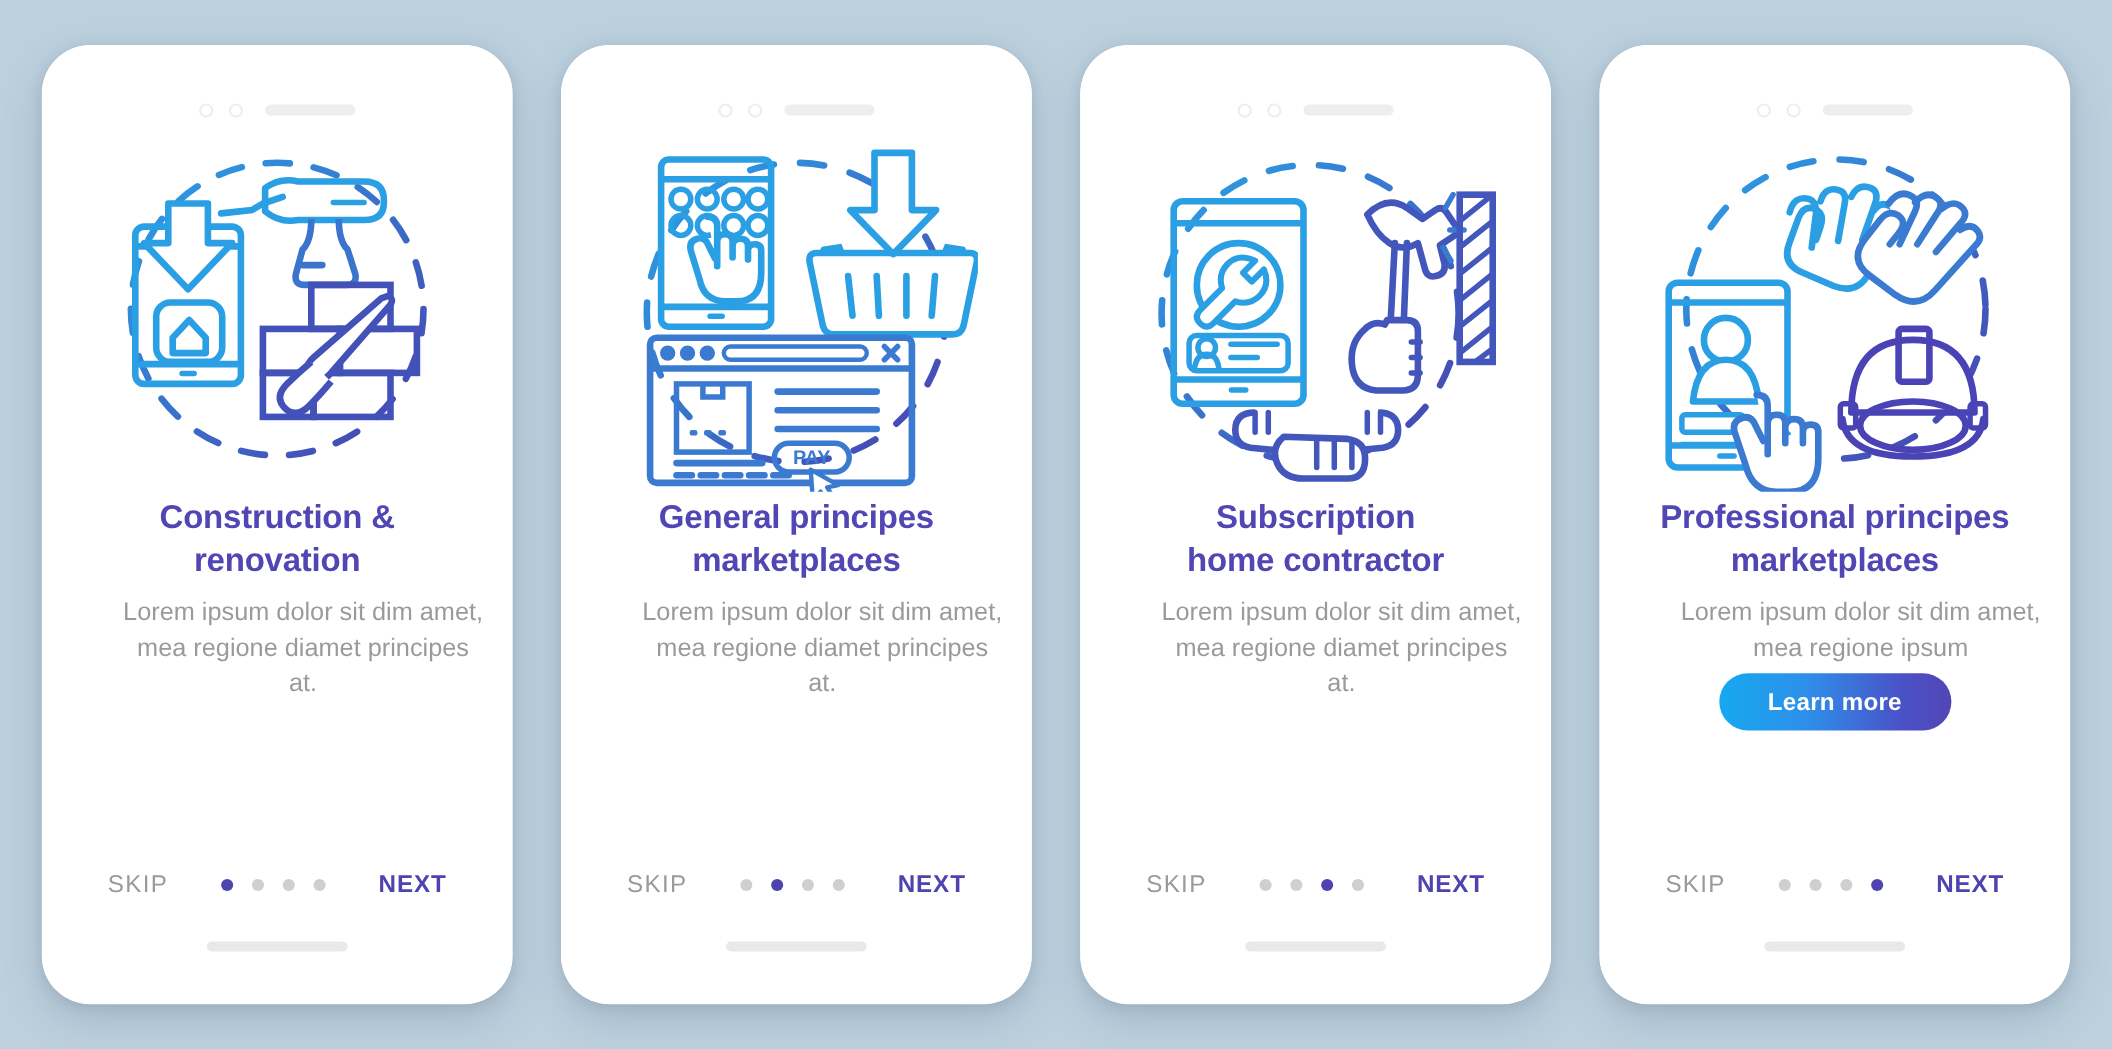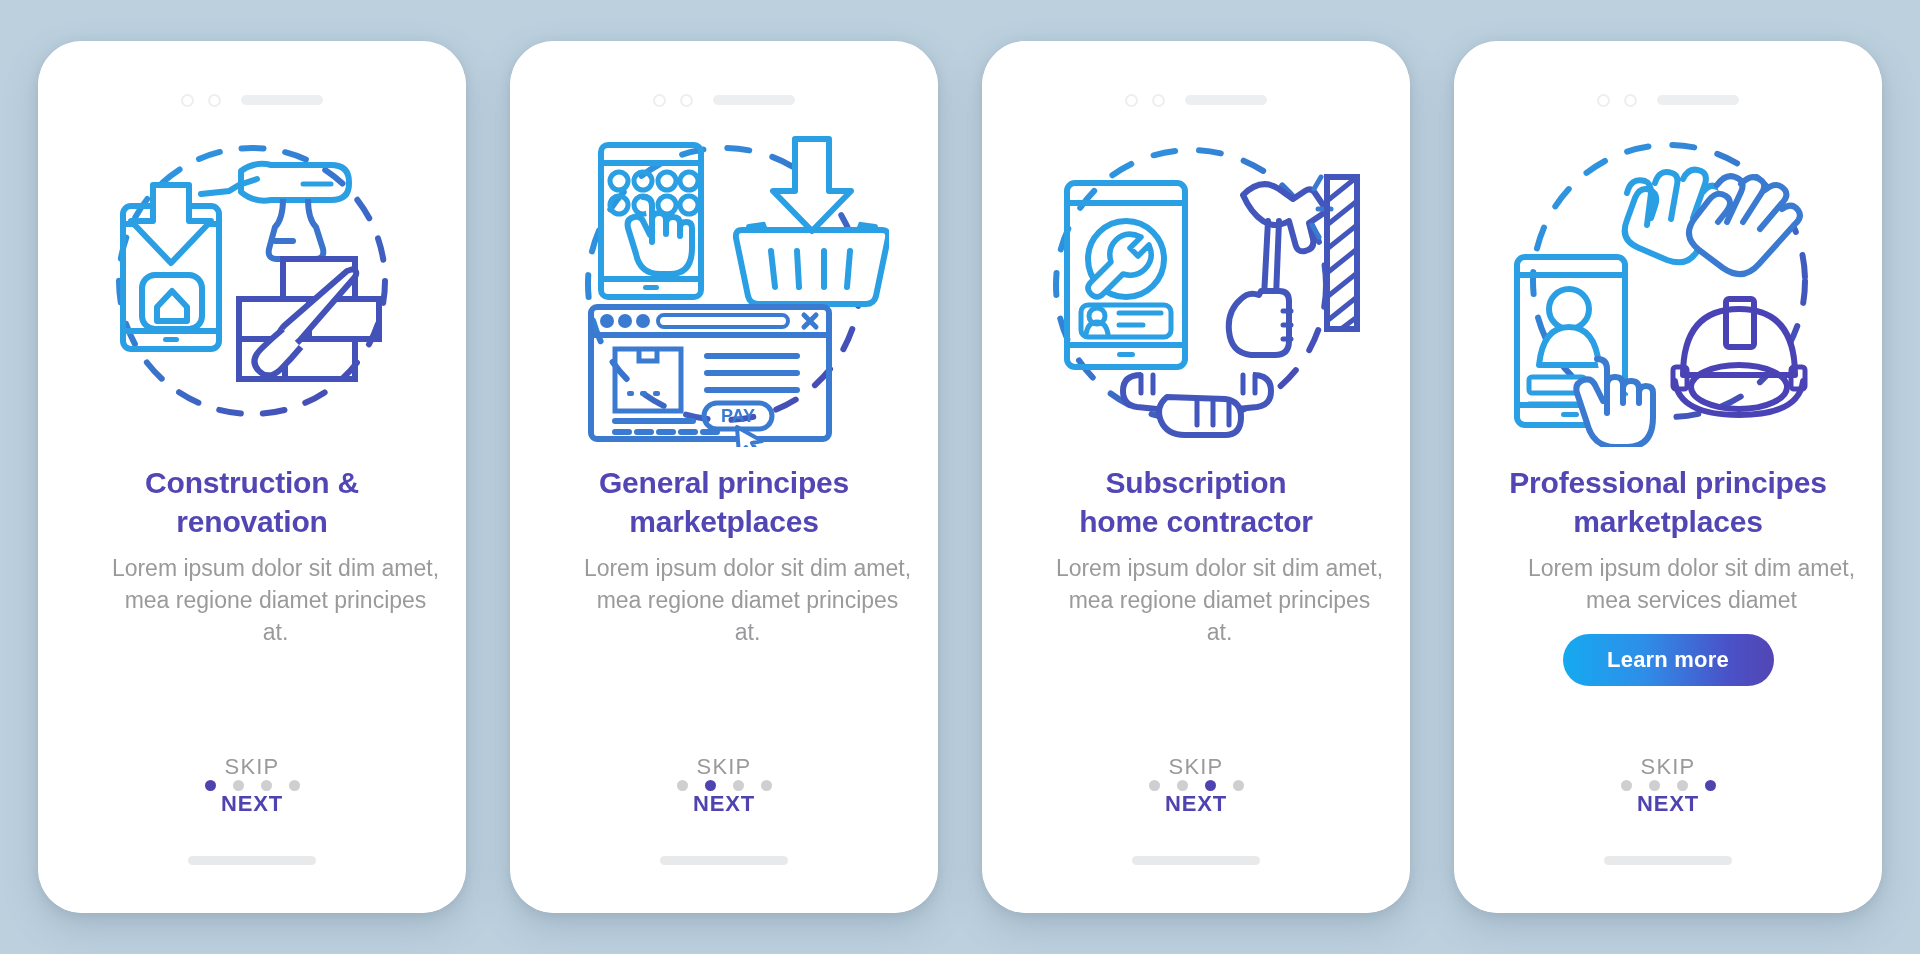--- a/index.html
+++ b/index.html
@@ -68,42 +68,42 @@
     height: 318px;
     margin-top: 14px;
     display: flex;
     align-items: center;
     justify-content: center;
   }
   .illus svg { width: 100%; height: 100%; display:block; }
 
   
   .title {
-    margin-top: 16px;
+    margin-top: 4px;
     width: 340px;
     text-align: center;
     font-size: 30px;
     line-height: 39px;
     font-weight: bold;
     color: #5246b4;
     letter-spacing: -0.2px;
   }
   .subtitle {
     margin-top: 11px;
     width: 330px;
     text-align: center;
     font-size: 23px;
     line-height: 32px;
     color: #9a9a9c;
     margin-left: 47px;
   }
 
   
   .learn-wrap{
-    margin-top: 18px;
+    margin-top: 8px;
     height: 52px;
     display:flex; align-items:center; justify-content:flex-start;
   }
   .learn-btn {
     display:flex; align-items:center; justify-content:center;
     width: 211px; height: 52px;
     border: none;
     border-radius: 26px;
     background: linear-gradient(90deg, #15a9f0 0%, #2e8fe8 38%, #4a52c8 78%, #5246b4 100%);
     color: #ffffff;
@@ -122,21 +122,20 @@
     display: flex;
     align-items: center;
     justify-content: center;
     gap: 0;
   }
   .nav-inner{
     width: 308px;
     display:flex;
     align-items:center;
     justify-content: space-between;
-    flex-direction: column;
   }
   .skip {
     font-size: 22px;
     color: #9a9a9c;
     letter-spacing: 1.2px;
     cursor: pointer;
     background: none; border: none;
     font-family: "Liberation Sans", sans-serif;
   }
   .next {
@@ -481,21 +480,21 @@
         <ellipse cx="236" cy="258" rx="48" ry="22" stroke="#4a43b6" stroke-width="6"></ellipse>
 
         <path d="M94 230 q10 0 10 10 v44 m0 -28 q0 -8 8 -8 q8 0 8 8 v18 m0 -14 q0 -8 8 -8 q8 0 8 8 v14 m0 -10 q0 -7 7 -7 q7 0 7 7 v24 q0 30 -26 30 h-12 q-22 0 -28 -24 l-10 -30 q-3 -10 7 -13 q8 -3 12 7 l7 14" stroke="#3a7ad0" stroke-width="6" stroke-linejoin="round" stroke-linecap="round" fill="#fff"></path>
       </svg>
     </div>
 
     <div class="title">
       <span>Professional principes</span><br>
       <span>marketplaces</span>
     </div>
-    <div class="subtitle">Lorem ipsum dolor sit dim amet, mea services diamet</div>
+    <div class="subtitle">Lorem ipsum dolor sit dim amet, mea regione ipsum</div>
 
     <div class="learn-wrap">
       <button class="learn-btn">Learn more</button>
     </div>
 
     <div class="nav-row">
       <div class="nav-inner">
         <button class="skip">SKIP</button>
         <div class="dots">
           <span class="dot"></span>

